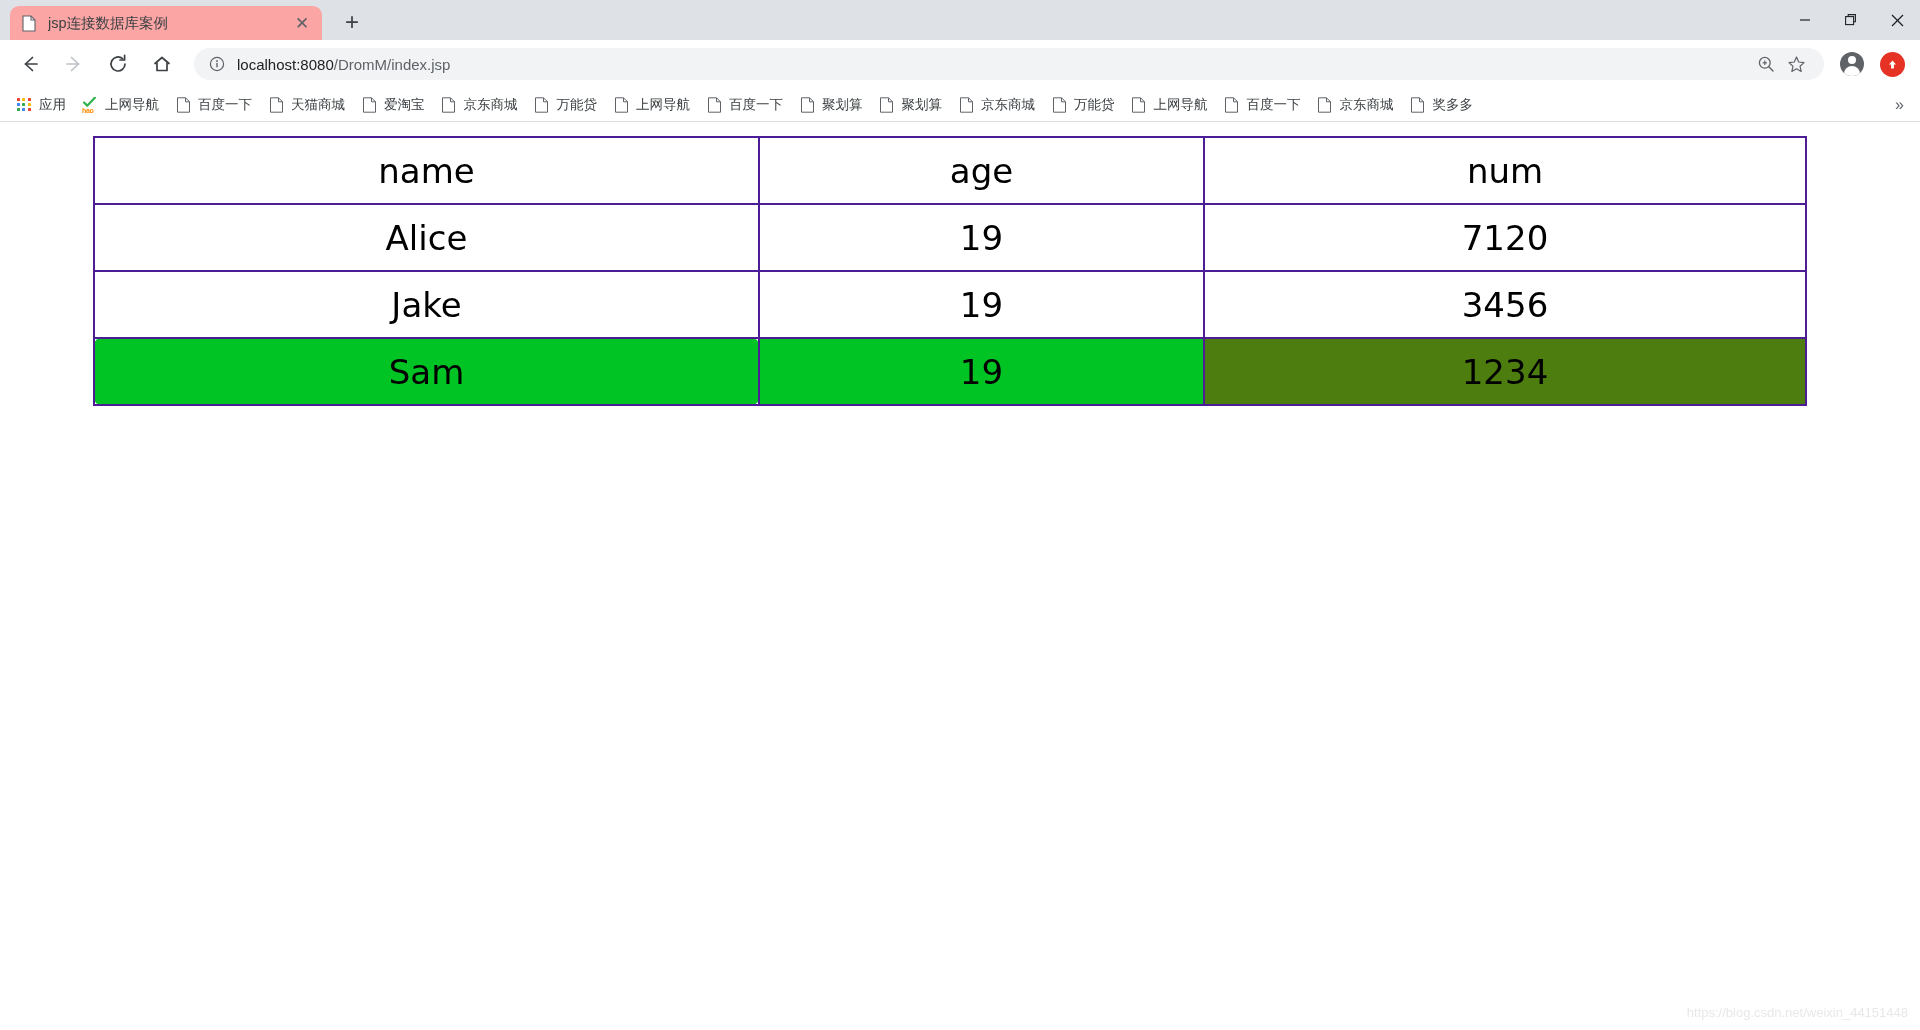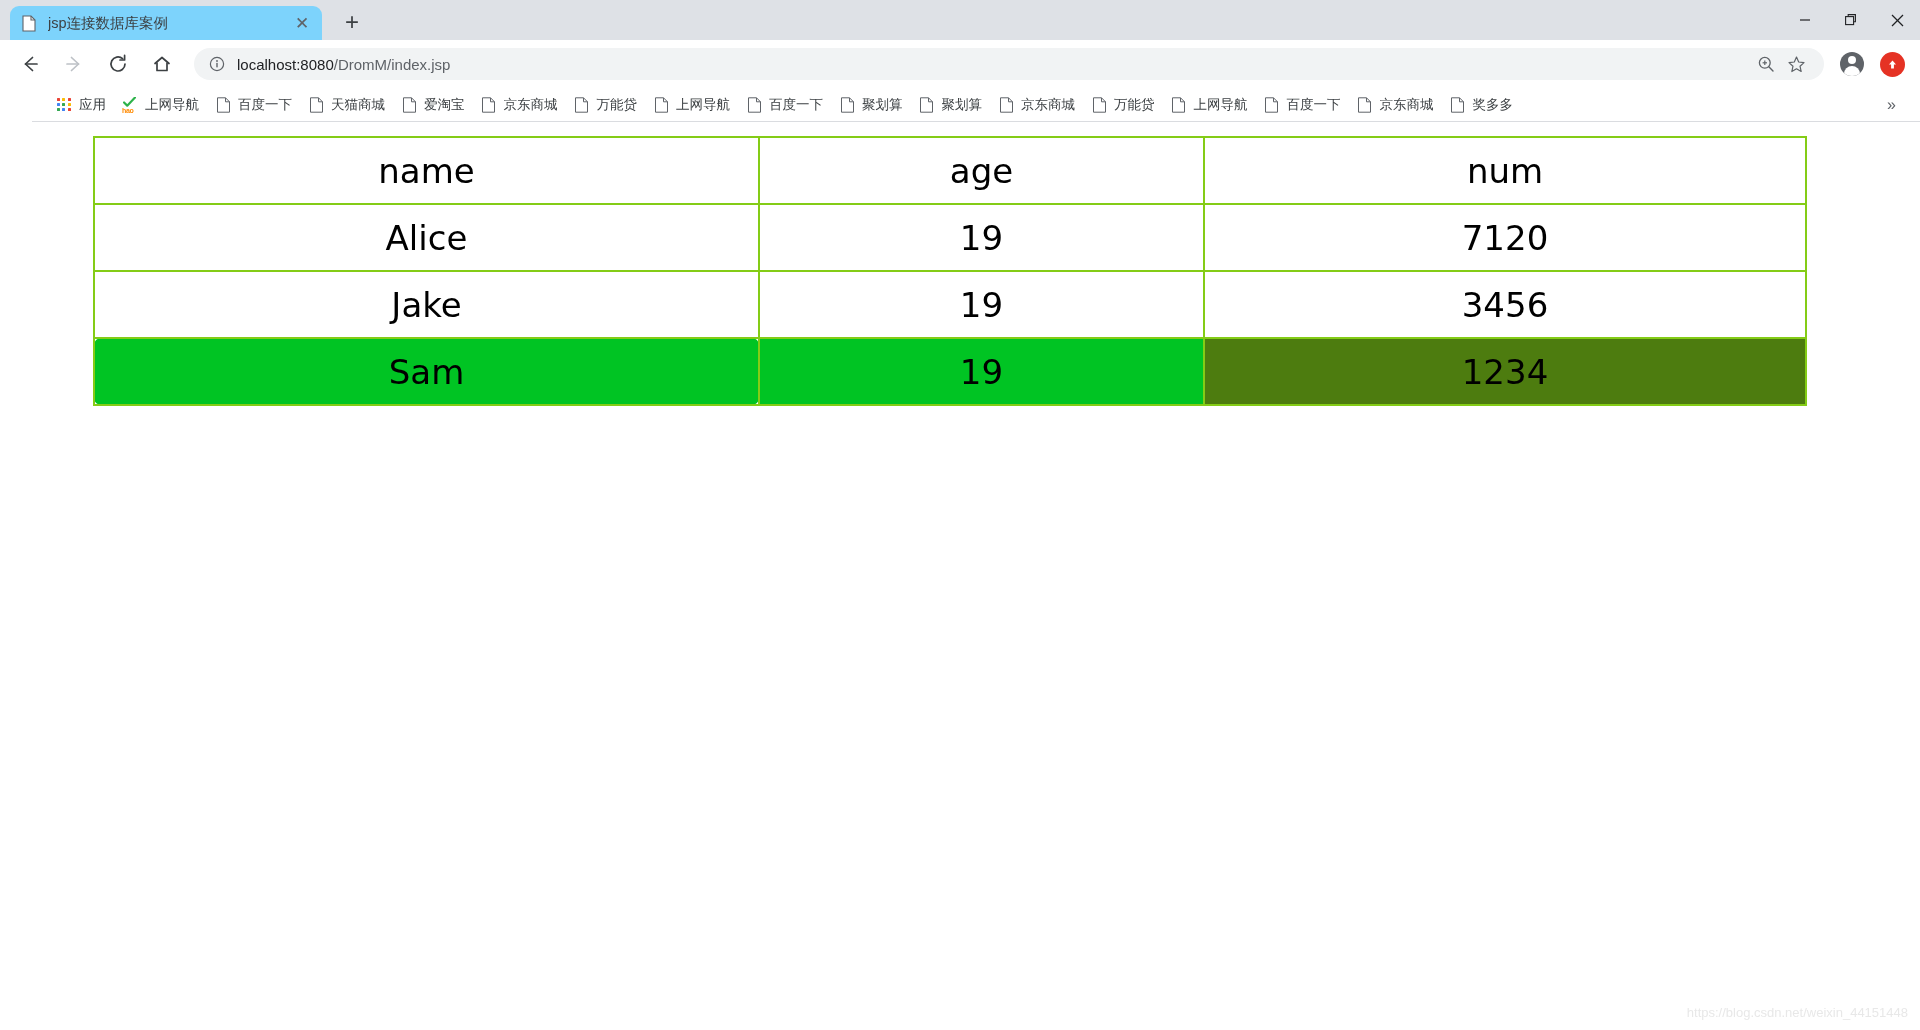--- a/index.html
+++ b/index.html
@@ -20,21 +20,21 @@
     background: #dee1e6;
     display: flex;
     align-items: flex-end;
     position: relative;
   }
 
   .tab {
     margin-left: 10px;
     width: 312px;
     height: 34px;
-    background: #7dd3fc;
+    background: #fca5a5;
     border-radius: 9px 9px 0 0;
     display: flex;
     align-items: center;
     padding: 0 10px;
     position: relative;
   }
   .tab-favicon {
     width: 18px; height: 18px;
     margin-right: 10px;
     flex: 0 0 auto;
@@ -155,24 +155,23 @@
     background: #e53224;
     display:flex; align-items:center; justify-content:center;
   }
 
   
   .bookmarks {
     height: 34px;
     background: #ffffff;
     display: flex;
     align-items: center;
-    padding: 0 16px;
+    padding: 0 8px;
     border-bottom: 1px solid #dadce0;
     overflow: hidden;
-    margin-left: 32px;
   }
   .bm {
     display: flex;
     align-items: center;
     height: 26px;
     padding: 0 8px;
     border-radius: 4px;
     flex: 0 0 auto;
     white-space: nowrap;
   }
@@ -217,21 +216,21 @@
     overflow: hidden;
   }
 
   table.data {
     border-collapse: collapse;
     margin: 14px 0 0 93px;
     width: 1712px;
     table-layout: fixed;
   }
   table.data td {
-    border: 2px solid #84cc16;
+    border: 2px solid #4c1d95;
     text-align: center;
     font-size: 34px;
     color: #000000;
     font-family: "DejaVu Sans", sans-serif;
     height: 67px;
     padding: 0;
     line-height: 1;
     vertical-align: middle;
   }
   table.data col.c-name { width: 665px; }

